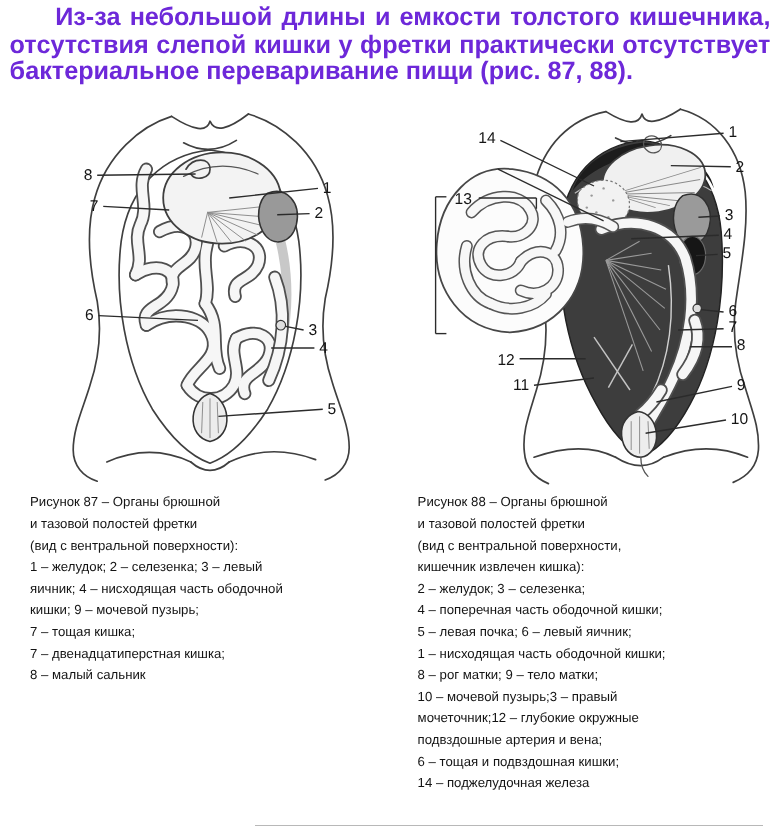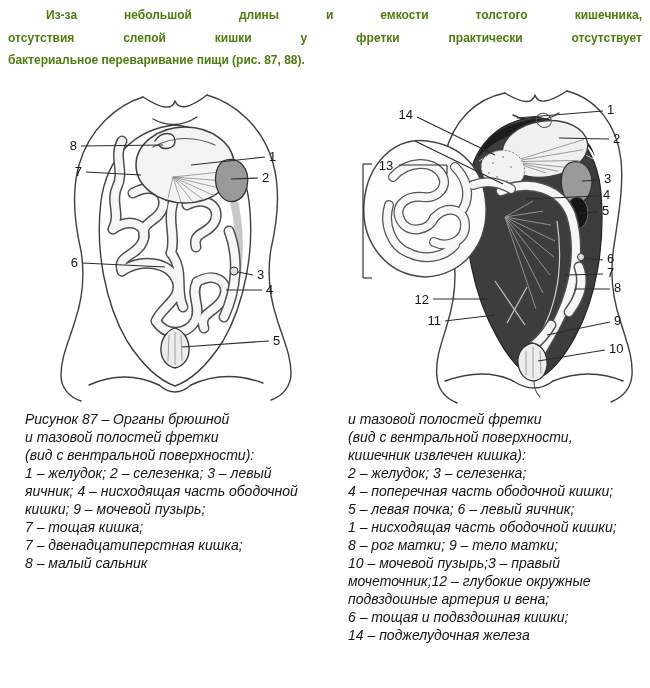--- a/index.html
+++ b/index.html
@@ -2,37 +2,37 @@
 <html><head>
 <meta charset="utf-8">
 <style>
   html,body{margin:0;padding:0;background:#888;}
   .page{
     position:relative;width:650px;height:688px;background:#ffffff;
     font-family:"Liberation Sans",sans-serif;color:#0a0a0a;overflow:hidden;margin:0 auto;
   }
   
   .para{position:absolute;left:8px;top:4px;width:634px;}
-  .pline{font-size:12px;line-height:22.5px;font-weight:600;color:#4d7c0f;white-space:normal;}
+  .pline{font-size:21px;line-height:22.5px;font-weight:600;color:#6d28d9;white-space:normal;}
   .pline.just{text-align:justify;text-align-last:justify;}
   .pline.indent{padding-left:38px;}
   
   svg.fig{position:absolute;}
   .ln{fill:none;stroke:#3f3f3f;stroke-width:1.4;stroke-linecap:round;stroke-linejoin:round;}
   .ln2{fill:none;stroke:#555;stroke-width:1.1;stroke-linecap:round;}
   .go{stroke:#4f4f4f;stroke-width:11;fill:none;stroke-linecap:round;stroke-linejoin:round;}
   .gi{stroke:#f6f6f6;stroke-width:8;fill:none;stroke-linecap:round;stroke-linejoin:round;}
   .go2{stroke:#555;stroke-width:10;fill:none;stroke-linecap:round;stroke-linejoin:round;}
   .gi2{stroke:#f7f7f7;stroke-width:7.5;fill:none;stroke-linecap:round;stroke-linejoin:round;}
   .lead{stroke:#2b2b2b;stroke-width:1.15;fill:none;}
   .num{font-family:"Liberation Sans",sans-serif;font-size:13px;fill:#151515;}
   .stri{stroke:#8a8a8a;stroke-width:.8;fill:none;}
   .fan{stroke:#9a9a9a;stroke-width:.9;fill:none;}
   
-  .caption{position:absolute;font-style:italic;font-size:14px;line-height:18px;color:#141414;}
+  .caption{position:absolute;font-size:11px;line-height:18px;color:#141414;}
   .caption div{white-space:nowrap;}
 </style>
 </head>
 <body>
 
 <div class="page">
 
   <div class="para">
     <div class="pline just indent">Из-за небольшой длины и емкости толстого кишечника,</div>
     <div class="pline just">отсутствия слепой кишки у фретки практически отсутствует</div>
@@ -288,20 +288,21 @@
     <div>(вид с вентральной поверхности):</div>
     <div>1 – желудок; 2 – селезенка; 3 – левый</div>
     <div>яичник; 4 – нисходящая часть ободочной</div>
     <div>кишки; 9 – мочевой пузырь;</div>
     <div>7 – тощая кишка;</div>
     <div>7 – двенадцатиперстная кишка;</div>
     <div>8 – малый сальник</div>
   </div>
 
   <div class="caption" style="left:348px;top:410px;width:300px">
+    <div>Рисунок 88 – Органы брюшной</div>
     <div>и тазовой полостей фретки</div>
     <div>(вид с вентральной поверхности,</div>
     <div>кишечник извлечен кишка):</div>
     <div>2 – желудок; 3 – селезенка;</div>
     <div>4 – поперечная часть ободочной кишки;</div>
     <div>5 – левая почка; 6 – левый яичник;</div>
     <div>1 – нисходящая часть ободочной кишки;</div>
     <div>8 – рог матки; 9 – тело матки;</div>
     <div>10 – мочевой пузырь;3 – правый</div>
     <div>мочеточник;12 – глубокие окружные</div>

